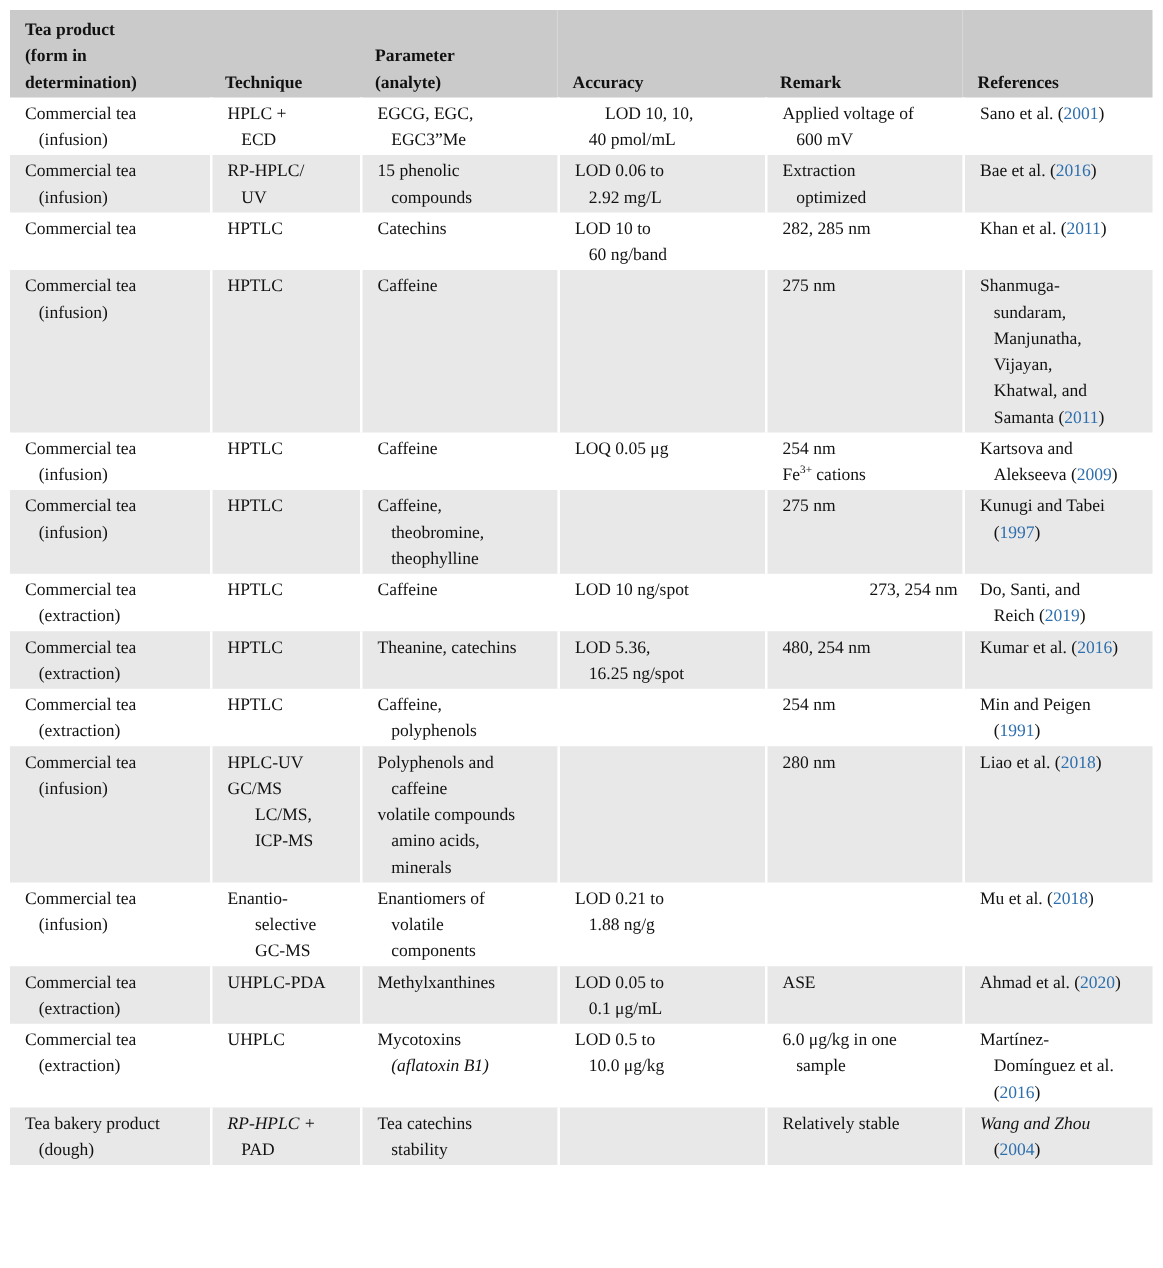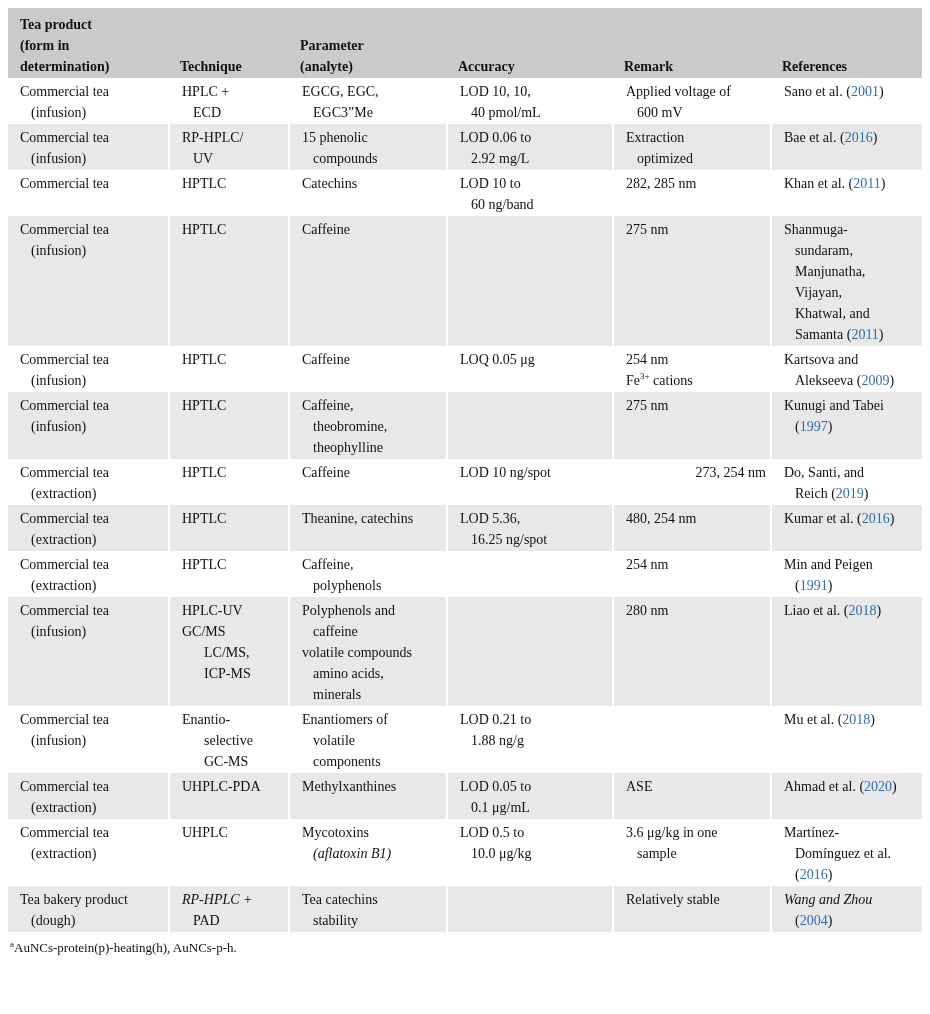--- a/index.html
+++ b/index.html
@@ -87,21 +87,21 @@
           </td>
           <td>
             <div class="ln" style="padding-left: 0px;">HPLC +</div>
             <div class="ln" style="padding-left: 11px;">ECD</div>
           </td>
           <td>
             <div class="ln" style="padding-left: 0px;">EGCG, EGC,</div>
             <div class="ln" style="padding-left: 11px;">EGC3”Me</div>
           </td>
           <td>
-            <div class="ln" style="padding-left: 0px;">LOD 10, 10,</div>
+            <div class="ln" style="padding-left: 0px; margin-left: 24px;">LOD 10, 10,</div>
             <div class="ln" style="padding-left: 11px;">40 pmol/mL</div>
           </td>
           <td>
             <div class="ln" style="padding-left: 0px;">Applied voltage of</div>
             <div class="ln" style="padding-left: 11px;">600 mV</div>
           </td>
           <td>
             <div class="ln" style="padding-left: 0px;">Sano et al. (<span class="yr">2001</span>)</div>
           </td>
         </tr>
@@ -367,21 +367,21 @@
           </td>
           <td>
             <div class="ln" style="padding-left: 0px;">Mycotoxins</div>
             <div class="ln" style="padding-left: 11px; font-style: italic;">(aflatoxin B1)</div>
           </td>
           <td>
             <div class="ln" style="padding-left: 0px;">LOD 0.5 to</div>
             <div class="ln" style="padding-left: 11px;">10.0 μg/kg</div>
           </td>
           <td>
-            <div class="ln" style="padding-left: 0px;">3.6 μg/kg in one</div>
+            <div class="ln" style="padding-left: 0px;">6.0 μg/kg in one</div>
             <div class="ln" style="padding-left: 11px;">sample</div>
           </td>
           <td>
             <div class="ln" style="padding-left: 0px;">Martínez-</div>
             <div class="ln" style="padding-left: 11px;">Domínguez et al.</div>
             <div class="ln" style="padding-left: 11px;">(<span class="yr">2016</span>)</div>
           </td>
         </tr>
         <tr class="stripe">
           <td>
@@ -401,15 +401,14 @@
             <div class="ln" style="padding-left: 0px;">Relatively stable</div>
           </td>
           <td>
             <div class="ln" style="padding-left: 0px; font-style: italic;">Wang and Zhou</div>
             <div class="ln" style="padding-left: 11px;">(<span class="yr">2004</span>)</div>
           </td>
         </tr>
       </tbody>
   </table>
   <div class="footnotes">
-      <p><sup>a</sup><span>AuNCs-protein(p)-heating(h), AuNCs-p-h.</span></p>
     </div>
 </div>
 
 </body></html>

